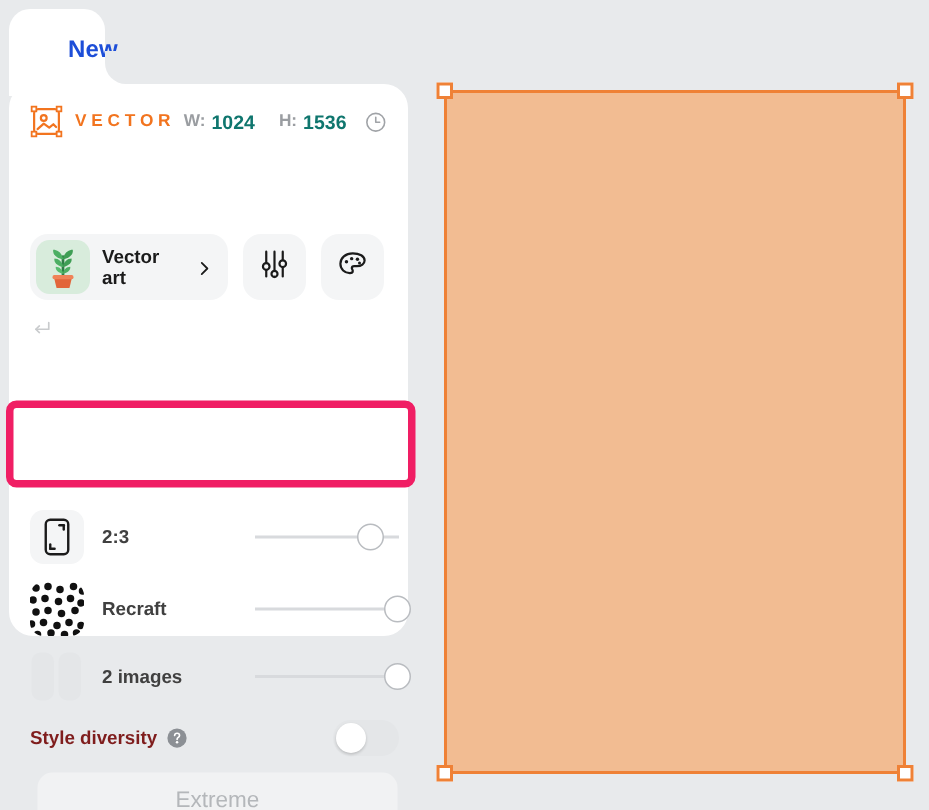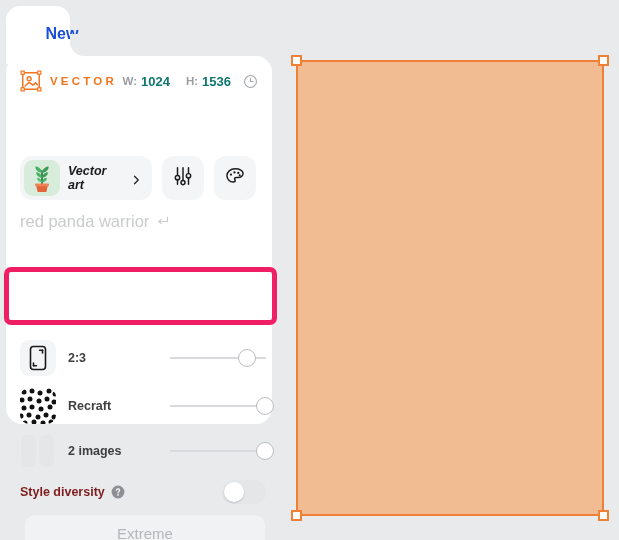--- a/index.html
+++ b/index.html
@@ -64,21 +64,21 @@
   }
   .dims { margin-left: auto; display: flex; align-items: center; gap: 4px; }
   .dim-k { font-size: 11.5px; color: #9a9da1; font-weight: 600; }
   .dim-v { font-size: 13px; color: #0f766e; font-weight: 700; text-align: center; }
   .dim-gap { width: 8px; }
   .clock-icon { width: 15px; height: 15px; margin-left: 8px; }
 
   
   .tools {
     position: absolute; left: 14px; top: 100px;
-    display: flex; gap: 10px; font-style: italic;
+    display: flex; gap: 10px;
   }
   .style-btn {
     width: 132px; height: 44px;
     background: #f4f5f6; border-radius: 12px;
     display: flex; align-items: center; padding: 4px;
     gap: 8px;
   }
   .style-thumb {
     width: 36px; height: 36px; border-radius: 9px;
     background: #d8ecdc; flex: 0 0 auto;
@@ -279,21 +279,20 @@
             <circle cx="7.6" cy="10.4" r="1.25" fill="#1b1b1b"></circle>
             <circle cx="11.4" cy="8.1" r="1.25" fill="#1b1b1b"></circle>
             <circle cx="15.6" cy="8.6" r="1.25" fill="#1b1b1b"></circle>
             <circle cx="17.1" cy="11.2" r="1.1" fill="#1b1b1b"></circle>
           </svg>
         </span>
       </div>
     </div>
 
     <div class="prompt">
-      <span class="prompt-text">red panda warrior</span>
       <span class="prompt-enter">
         <svg viewBox="0 0 24 24" width="15" height="15">
           <path d="M20 5 V12 H6.5" fill="none" stroke="#c9cbcd" stroke-width="1.8" stroke-linecap="round" stroke-linejoin="round"></path>
           <path d="M10 8.5 L6.2 12 L10 15.5" fill="none" stroke="#c9cbcd" stroke-width="1.8" stroke-linecap="round" stroke-linejoin="round"></path>
         </svg>
       </span>
     </div>
 
     <div class="row row-ratio">
       <span class="row-thumb">

